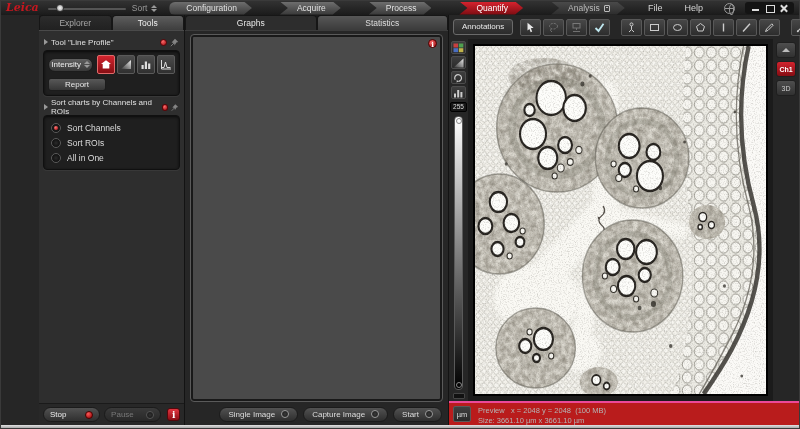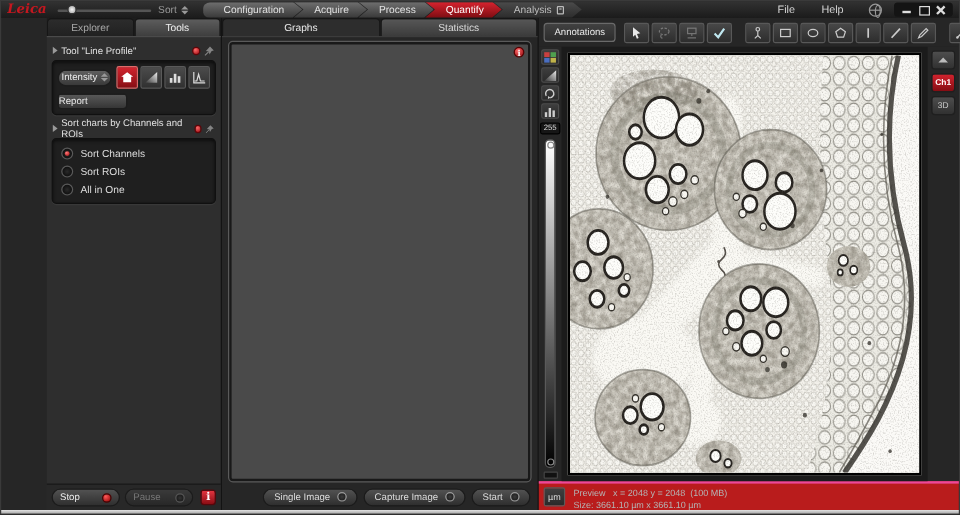--- a/index.html
+++ b/index.html
@@ -12,21 +12,21 @@
   .logo { font-family:"DejaVu Serif", serif; font-style:italic; font-weight:bold; color:#c5171f; font-size:11px; line-height:12px; padding:0 5px 0 2px; }
   .tb-slider { width:78px; height:10px; position:relative; margin:0 4px; }
   .tb-slider .track { position:absolute; left:0; right:0; top:4.5px; height:2px; background:#555; border-radius:1px; }
   .tb-slider .knob { position:absolute; left:8px; top:1px; width:8px; height:8px; border-radius:50%; background:radial-gradient(#f5f5f5,#9a9a9a); border:1px solid #333; }
   .mode-select { display:flex; align-items:center; gap:4px; color:#999; font-size:8.5px; margin:0 6px 0 2px; }
   .spin { display:flex; flex-direction:column; gap:1px; }
   .spin i { width:0; height:0; border-left:3px solid transparent; border-right:3px solid transparent; display:block; }
   .spin .up { border-bottom:3px solid #999; }
   .spin .dn { border-top:3px solid #999; }
 
-  .wf-tabs { display:flex; margin-left:6px; height:13px; }
+  .wf-tabs { display:flex; margin-left:6px; height:13px;gap:35px; }
   .wf-tab { height:13px; line-height:13px; padding:0 15px 0 17px; margin-left:-7px; font-size:8.5px; color:#e2e2e2; background:linear-gradient(#6e6e6e,#383838); clip-path:polygon(0 0, calc(100% - 8px) 0, 100% 50%, calc(100% - 8px) 100%, 0 100%, 8px 50%); white-space:nowrap; display:flex; align-items:center; gap:4px; }
   .wf-tab:first-child { margin-left:0; clip-path:polygon(0 0, calc(100% - 8px) 0, 100% 50%, calc(100% - 8px) 100%, 0 100%); border-radius:6px 0 0 6px; }
   .wf-tab.active { background:linear-gradient(#d5232e,#7d0c12); color:#fff; }
   .wf-tab.last { background:linear-gradient(#4a4a4a,#2c2c2c); color:#bbb; }
   .doc-ic { width:6px; height:7px; border:1px solid #bbb; border-radius:1px; position:relative; }
   .doc-ic:after { content:""; position:absolute; left:1px; top:1px; width:2px; height:1px; background:#bbb; }
 
   .tb-spacer { flex:1; }
   .menu-item { padding:0 11px; font-size:9px; color:#d5d5d5; height:14px; line-height:14px; }
   .globe { width:11px; height:11px; border:1px solid #999; border-radius:50%; position:relative; margin:0 10px; }
@@ -52,21 +52,21 @@
   .sec-tri { width:0; height:0; border-left:4px solid #9a9a9a; border-top:3px solid transparent; border-bottom:3px solid transparent; }
   .sec-spacer { flex:1; }
   .badge-red { width:7px; height:7px; border-radius:50%; background:radial-gradient(circle at 35% 30%, #ff6a6a, #9c0a10); border:1px solid #5e0508; }
   .pin-ic { opacity:.8; }
   .group-box { background:#1f1f1f; border:1px solid #101010; border-radius:4px; padding:4px; box-shadow:inset 0 1px 3px rgba(0,0,0,.7), 0 1px 0 rgba(255,255,255,.05); margin-bottom:3px; }
   .tool-row { display:flex; align-items:center; gap:2px;justify-content:center; }
   .intensity-btn { width:62px; height:14px; border-radius:7px; background:linear-gradient(#606060,#383838); border:1px solid #1c1c1c; color:#eee; font-size:8px; display:flex; align-items:center; justify-content:center; gap:3px; }
   .tool-row .gap { flex:1; }
   .tool-icon-btn { width:24px; height:19px; border:1px solid #5a5a5a; border-radius:2px; background:linear-gradient(#4c4c4c,#303030); display:flex; align-items:center; justify-content:center; }
   .tool-icon-btn.active { background:linear-gradient(#d2242e,#870e14); border-color:#e06a6a; }
-  .report-btn { margin-top:4px; width:58px; height:13px; border-radius:3px; background:linear-gradient(#585858,#363636); border:1px solid #1c1c1c; color:#e8e8e8; font-size:8px; line-height:12px; }
+  .report-btn { margin-top:4px; width:58px; height:13px; border-radius:3px; background:linear-gradient(#585858,#363636); border:1px solid #1c1c1c; color:#e8e8e8; font-size:8px; text-align:center; line-height:12px; }
   .radio-row { display:flex; align-items:center; gap:6px; height:15px; padding-left:3px; }
   .radio { width:10px; height:10px; border-radius:50%; background:radial-gradient(#2a2a2a,#050505); border:1px solid #5a5a5a; position:relative; flex:0 0 10px; }
   .radio.checked:after { content:""; position:absolute; inset:2px; border-radius:50%; background:radial-gradient(circle at 35% 30%, #ff7a7a, #a00archive508); background:radial-gradient(circle at 35% 30%, #ff7a7a, #a50508); }
   .radio-label { font-size:8.5px; color:#ddd; }
   .lp-footer { margin-top:auto; height:22px; flex:0 0 22px; display:flex; align-items:center; gap:4px; padding:0 4px; background:#282828; border-top:1px solid #1a1a1a; }
   .stop-btn,.pause-btn { width:58px; height:15px; border-radius:8px; background:linear-gradient(#525252,#2f2f2f); border:1px solid #1b1b1b; display:flex; align-items:center; justify-content:space-between; padding:0 6px; font-size:8px; color:#eee; }
   .pause-btn { color:#787878; background:linear-gradient(#3a3a3a,#282828); }
   .rec-dot { width:8px; height:8px; border-radius:50%; background:radial-gradient(circle at 35% 30%, #ff5a5a, #8e0000); border:1px solid #4c0000; }
   .rec-dot.off { background:radial-gradient(#333,#111); border-color:#555; }
   .info-btn { width:13px; height:13px; border-radius:3px; background:linear-gradient(#e23540,#8c0d14); border:1px solid #54070b; color:#fff; font-size:9px; font-weight:bold; font-family:"DejaVu Serif",serif; text-align:center; line-height:12px; margin-left:2px; }

